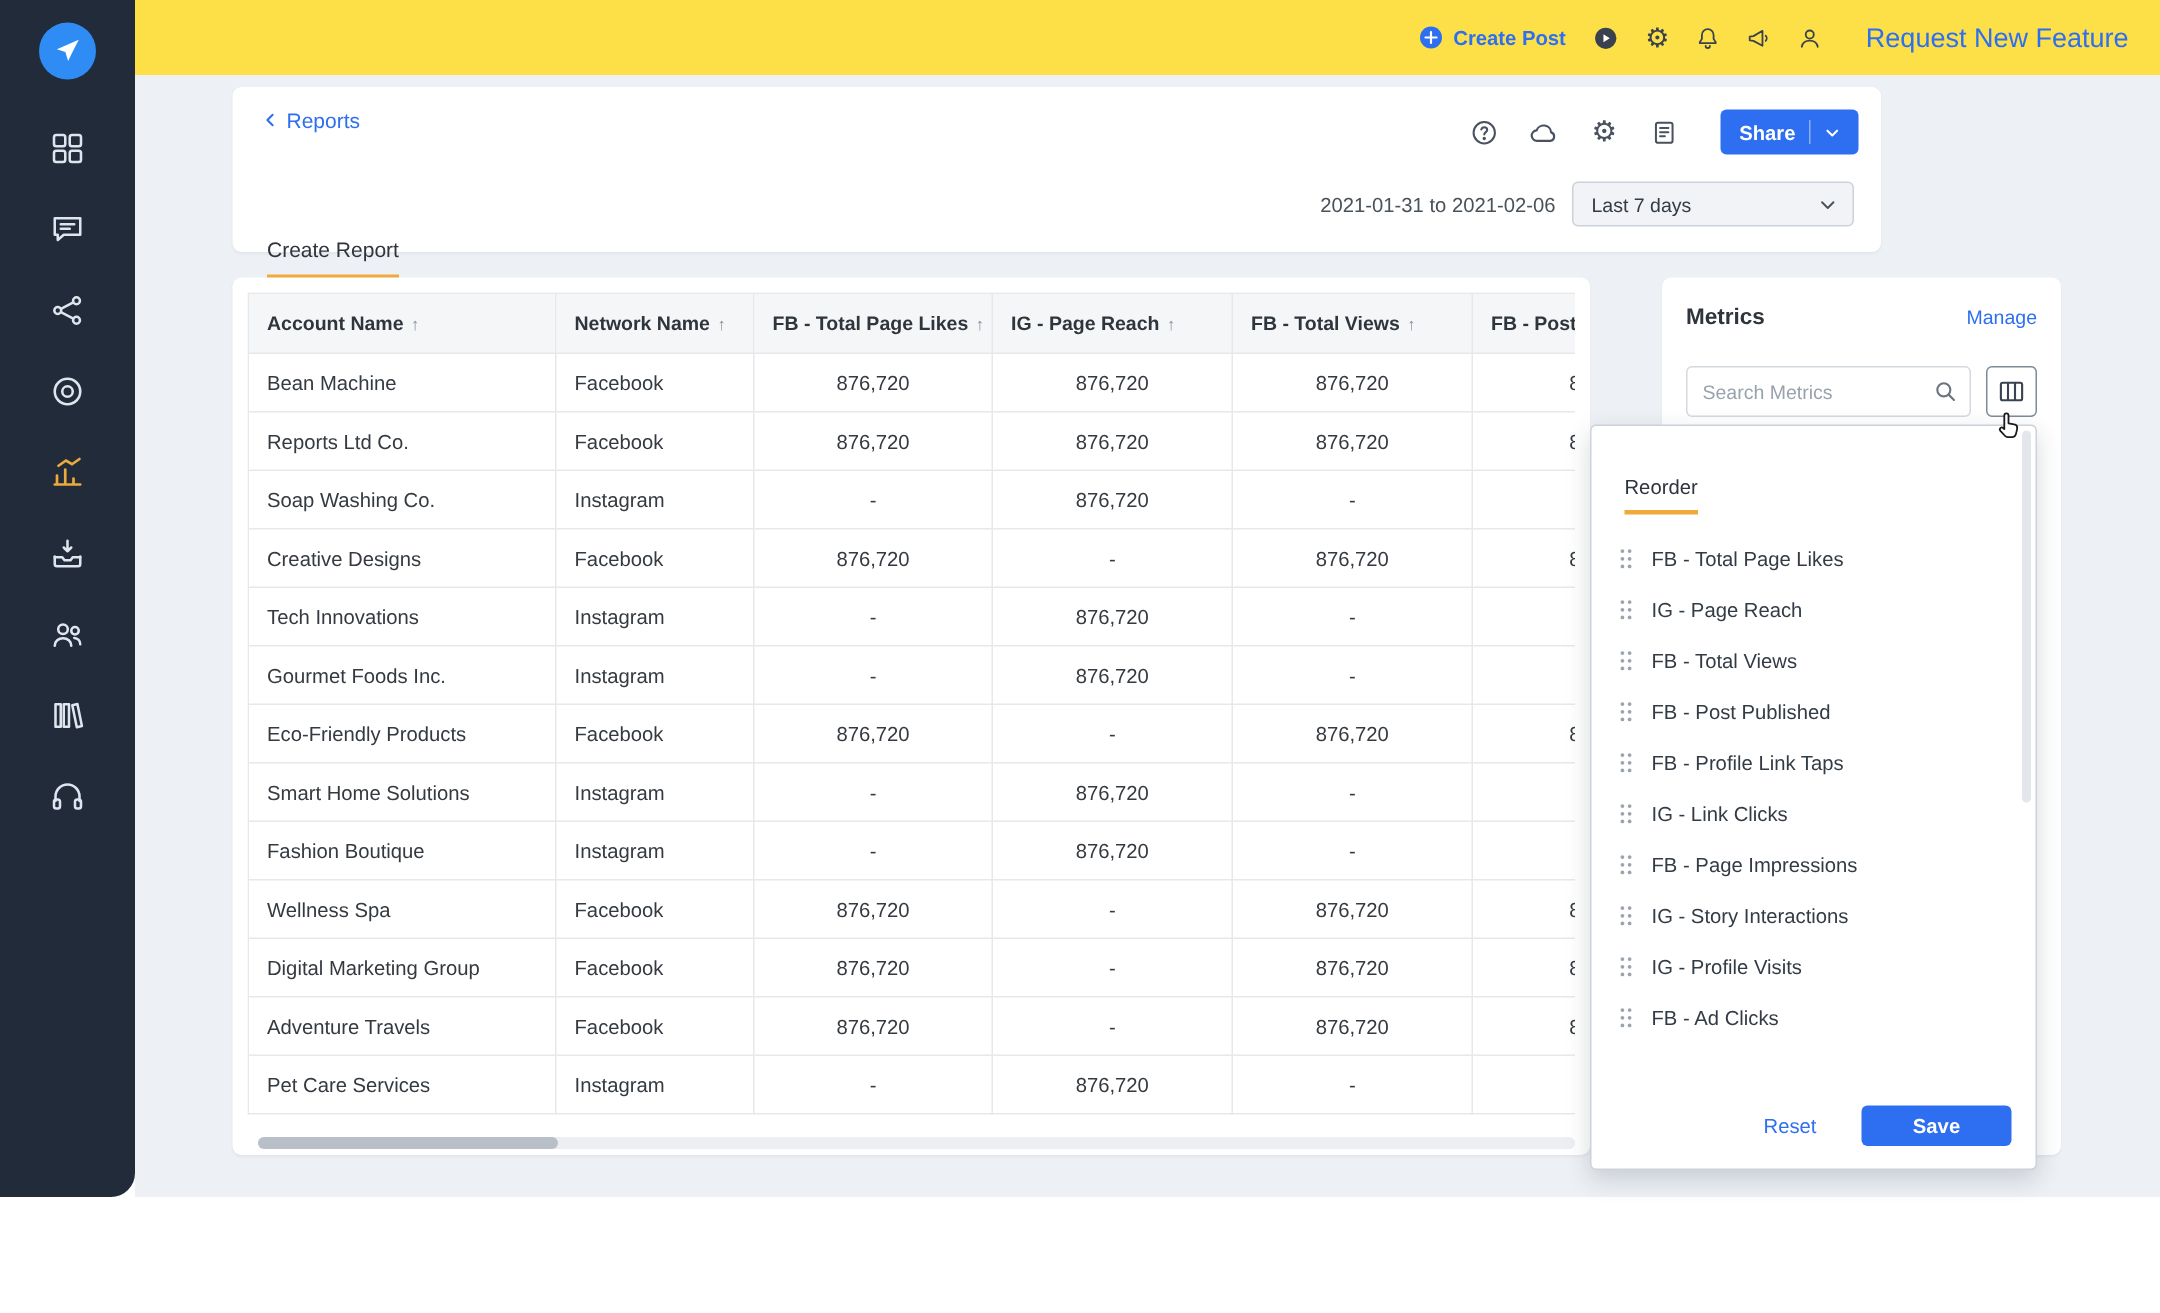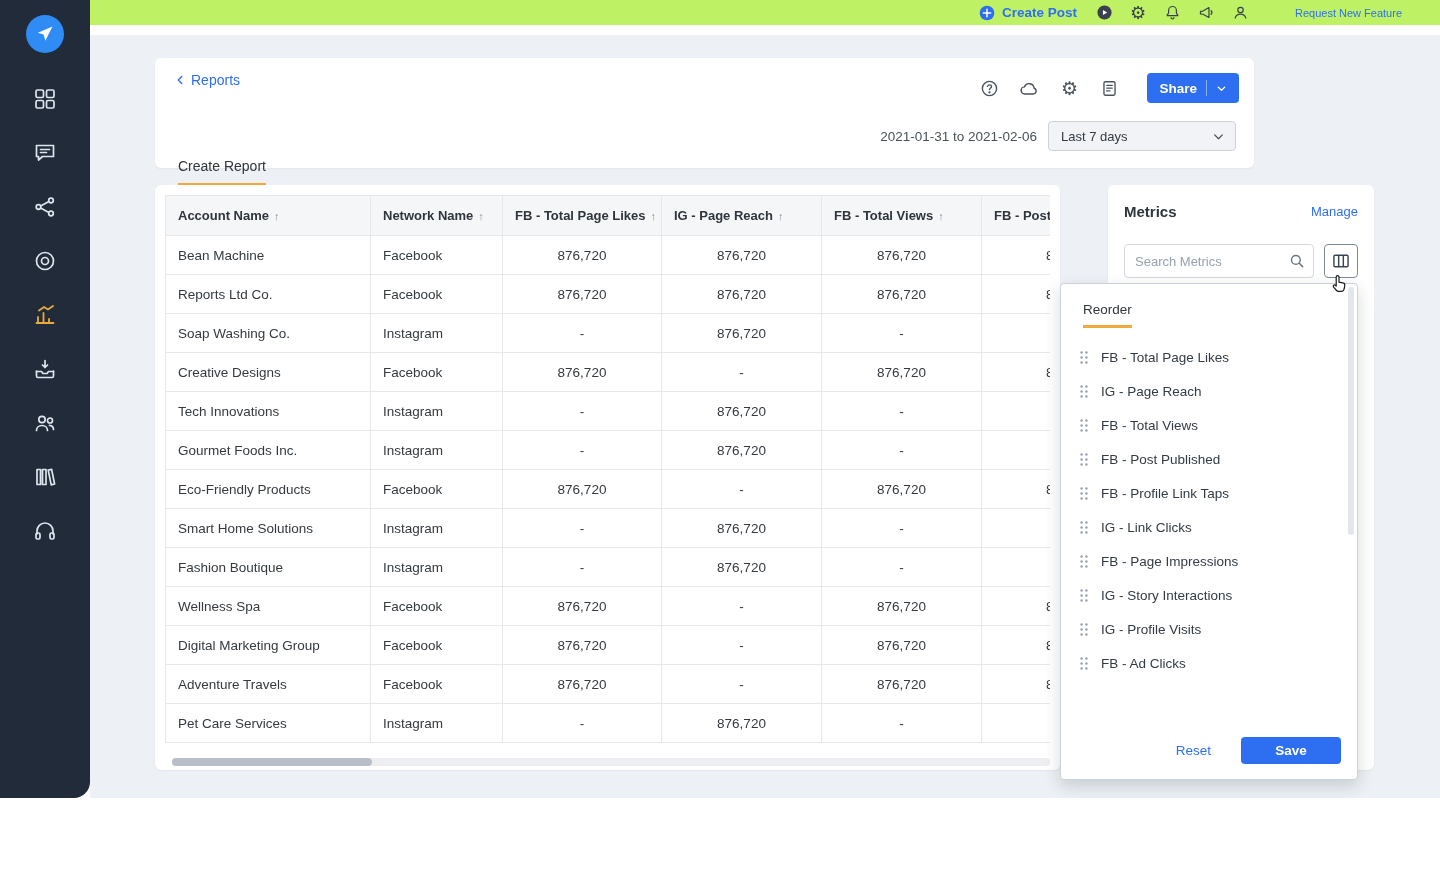--- a/index.html
+++ b/index.html
@@ -13,28 +13,28 @@
   .main-bg { position:absolute; left:90px; top:35px; width:1350px; height:763px; background:#edf0f4; }
   .sidebar {
     position:absolute; left:0; top:0; width:90px; height:798px; background:#212b3a;
     border-radius:0 0 16px 0; display:flex; flex-direction:column; align-items:center; z-index:5;
   }
   .logo { width:38px; height:38px; border-radius:50%; background:#2e8cf4; display:flex; align-items:center; justify-content:center; margin-top:15px; }
   .nav-stack { display:flex; flex-direction:column; align-items:center; gap:30px; margin-top:34px; }
   .nav-icon { width:24px; height:24px; cursor:pointer; }
 
   .topbar {
-    position:absolute; left:90px; top:0; width:1350px; height:25px; background:#bef264;
-    display:flex; align-items:center; justify-content:flex-end; padding-right:38px; z-index:4;
+    position:absolute; left:90px; top:0; width:1350px; height:50px; background:#fde047;
+    display:flex; align-items:center; justify-content:flex-end; padding-right:21px; z-index:4;
   }
   .create-post { display:flex; align-items:center; gap:7px; color:#2e6ff2; font-size:13.5px; font-weight:bold; cursor:pointer; }
   .tb-icons { display:flex; align-items:center; gap:16px; margin-left:18px; }
   .tb-icons > span { width:18px; height:18px; display:flex; align-items:center; justify-content:center; cursor:pointer; }
   .gear-glyph { font-size:18px; line-height:1; color:#39424e; }
-  .rnf-link { color:#2e6ff2; font-size:11px; margin-left:46px; cursor:pointer; text-decoration:none; }
+  .rnf-link { color:#2e6ff2; font-size:18px; margin-left:28px; cursor:pointer; text-decoration:none; }
 
   
   .header-card {
     position:absolute; left:155px; top:58px; width:1099px; height:110px; background:#fff;
     border-radius:6px; box-shadow:0 1px 2px rgba(33,43,58,.05);
   }
   .back-link { position:absolute; left:18px; top:14px; display:flex; align-items:center; gap:4px; color:#2e6ff2; font-size:14px; cursor:pointer; }
   .hdr-actions { position:absolute; right:15px; top:15px; display:flex; align-items:center; gap:20px; }
   .hdr-actions .ico { width:20px; height:20px; display:flex; align-items:center; justify-content:center; cursor:pointer; }
   .gear-glyph2 { font-size:19px; line-height:1; color:#49525e; }
@@ -92,21 +92,21 @@
   .search-ico { position:absolute; right:8px; top:8px; width:18px; height:18px; cursor:pointer; }
   .columns-btn {
     width:34px; height:34px; border:1.5px solid #7f8a98; border-radius:4px; background:#fff;
     display:flex; align-items:center; justify-content:center; cursor:pointer;
   }
 
   
   .popup {
     position:absolute; left:1060px; top:283px; width:298px; height:497px; background:#fff;
     border:1px solid #ccd2d9; border-radius:4px; box-shadow:0 6px 16px rgba(31,43,58,.18);
-    z-index:20; padding-top:16px;
+    z-index:20; padding-top:32px;
   }
   .reorder-tab {
     display:inline-block; margin-left:22px; font-size:13.5px; color:#2f353c; padding-bottom:8px;
     border-bottom:3px solid #f0a93b; cursor:pointer;
   }
   .reorder-list { margin-top:12px; }
   .reorder-item { height:34px; display:flex; align-items:center; gap:12px; padding:0 16px 0 18px; font-size:13.5px; color:#333b45; cursor:grab; }
   .popup-footer { position:absolute; right:16px; bottom:15px; display:flex; align-items:center; gap:30px; }
   .reset-link { font-size:13.5px; color:#2e6ff2; cursor:pointer; }
   .save-btn {

